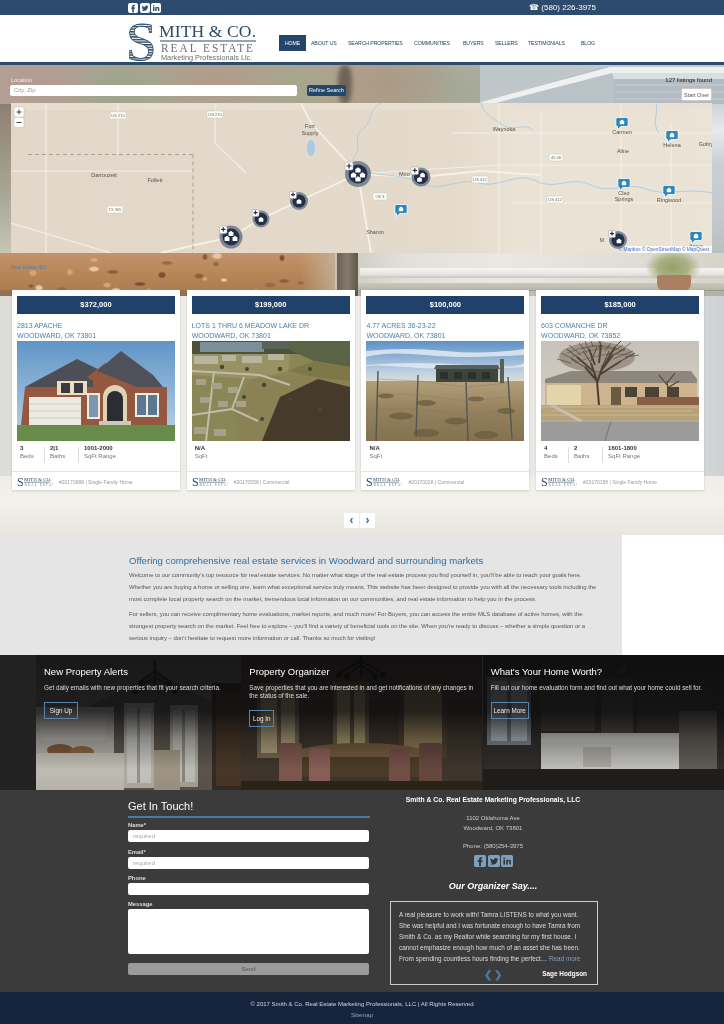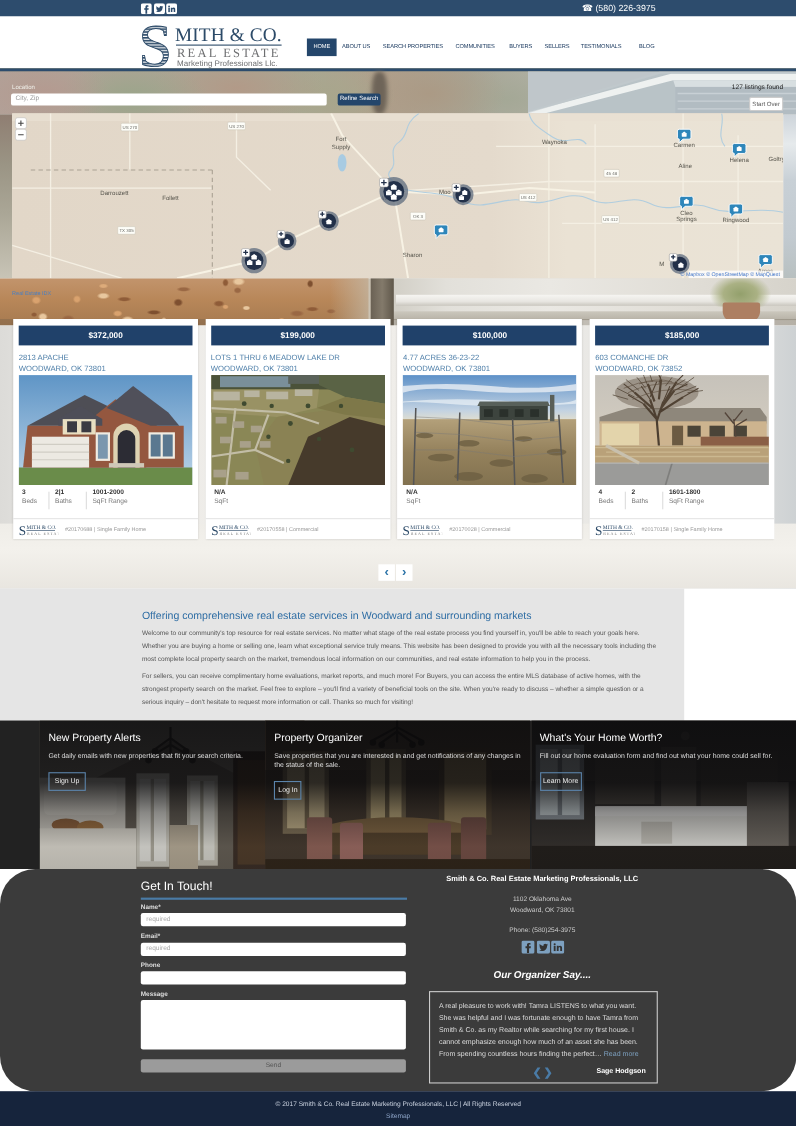--- a/index.html
+++ b/index.html
@@ -768,21 +768,21 @@
     <div class="abs" style="left:0;top:0;width:242px;height:135px;background:linear-gradient(180deg,rgba(8,8,10,0.88) 0%,rgba(8,8,10,0.82) 42%,rgba(8,8,10,0.45) 62%,rgba(8,8,10,0.2) 85%,rgba(8,8,10,0.24) 100%);"></div>
     
     <div class="abs" style="left:8px;top:11px;color:#fff;font-size:9.5px;">What's Your Home Worth?</div>
     
     <div class="abs" style="left:8px;top:29px;width:228px;color:#ddd;font-size:6.3px;line-height:8px;">Fill out our home evaluation form and find out what your home could sell for.</div>
     
     <div class="abs" style="left:8px;top:47px;width:38px;height:17px;border:1px solid #5b84ab;color:#eee;font-size:6.3px;text-align:center;line-height:15px;">Learn More</div>
   </div>
 </div>
 
-<div class="abs" id="footer" style="left:0;top:790px;width:724px;height:202px;background:#3b3b3b;border-radius:32px;">
+<div class="abs" id="footer" style="left:0;top:790px;width:724px;height:202px;background:#3b3b3b;">
 
   <div class="abs" style="left:128px;top:10px;color:#fff;font-size:11px;">Get In Touch!</div>
 
   <div class="abs" style="left:128px;top:25.5px;width:242px;height:2px;background:#4a7ba6;"></div>
 
   <div class="abs" style="left:128px;top:32px;color:#ddd;font-size:5.8px;font-weight:bold;">Name*</div>
 
   <div class="abs" style="left:128px;top:40px;width:241px;height:12px;background:#fff;border-radius:2px;font-size:6px;color:#aaa;line-height:12px;padding-left:5px;">required</div>
 
   <div class="abs" style="left:128px;top:59px;color:#ddd;font-size:5.8px;font-weight:bold;">Email*</div>

